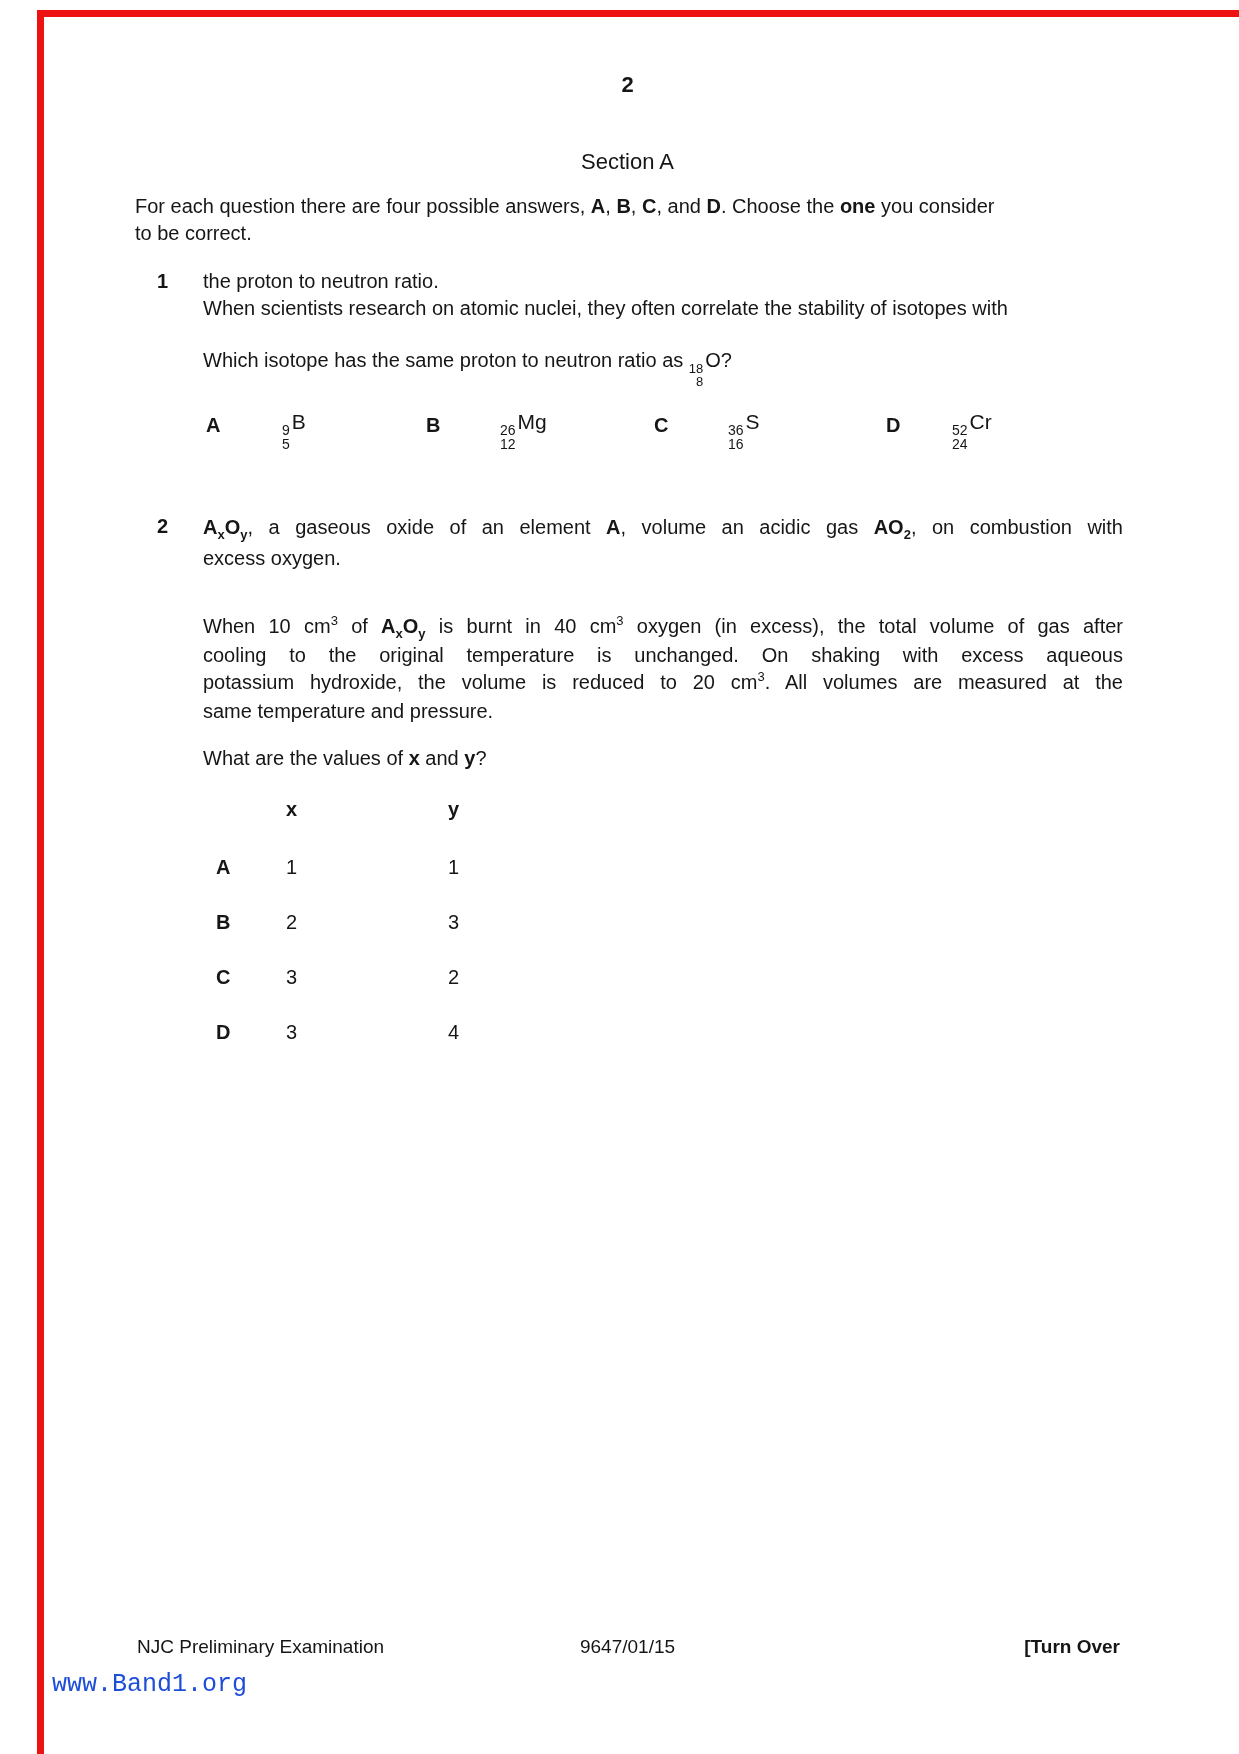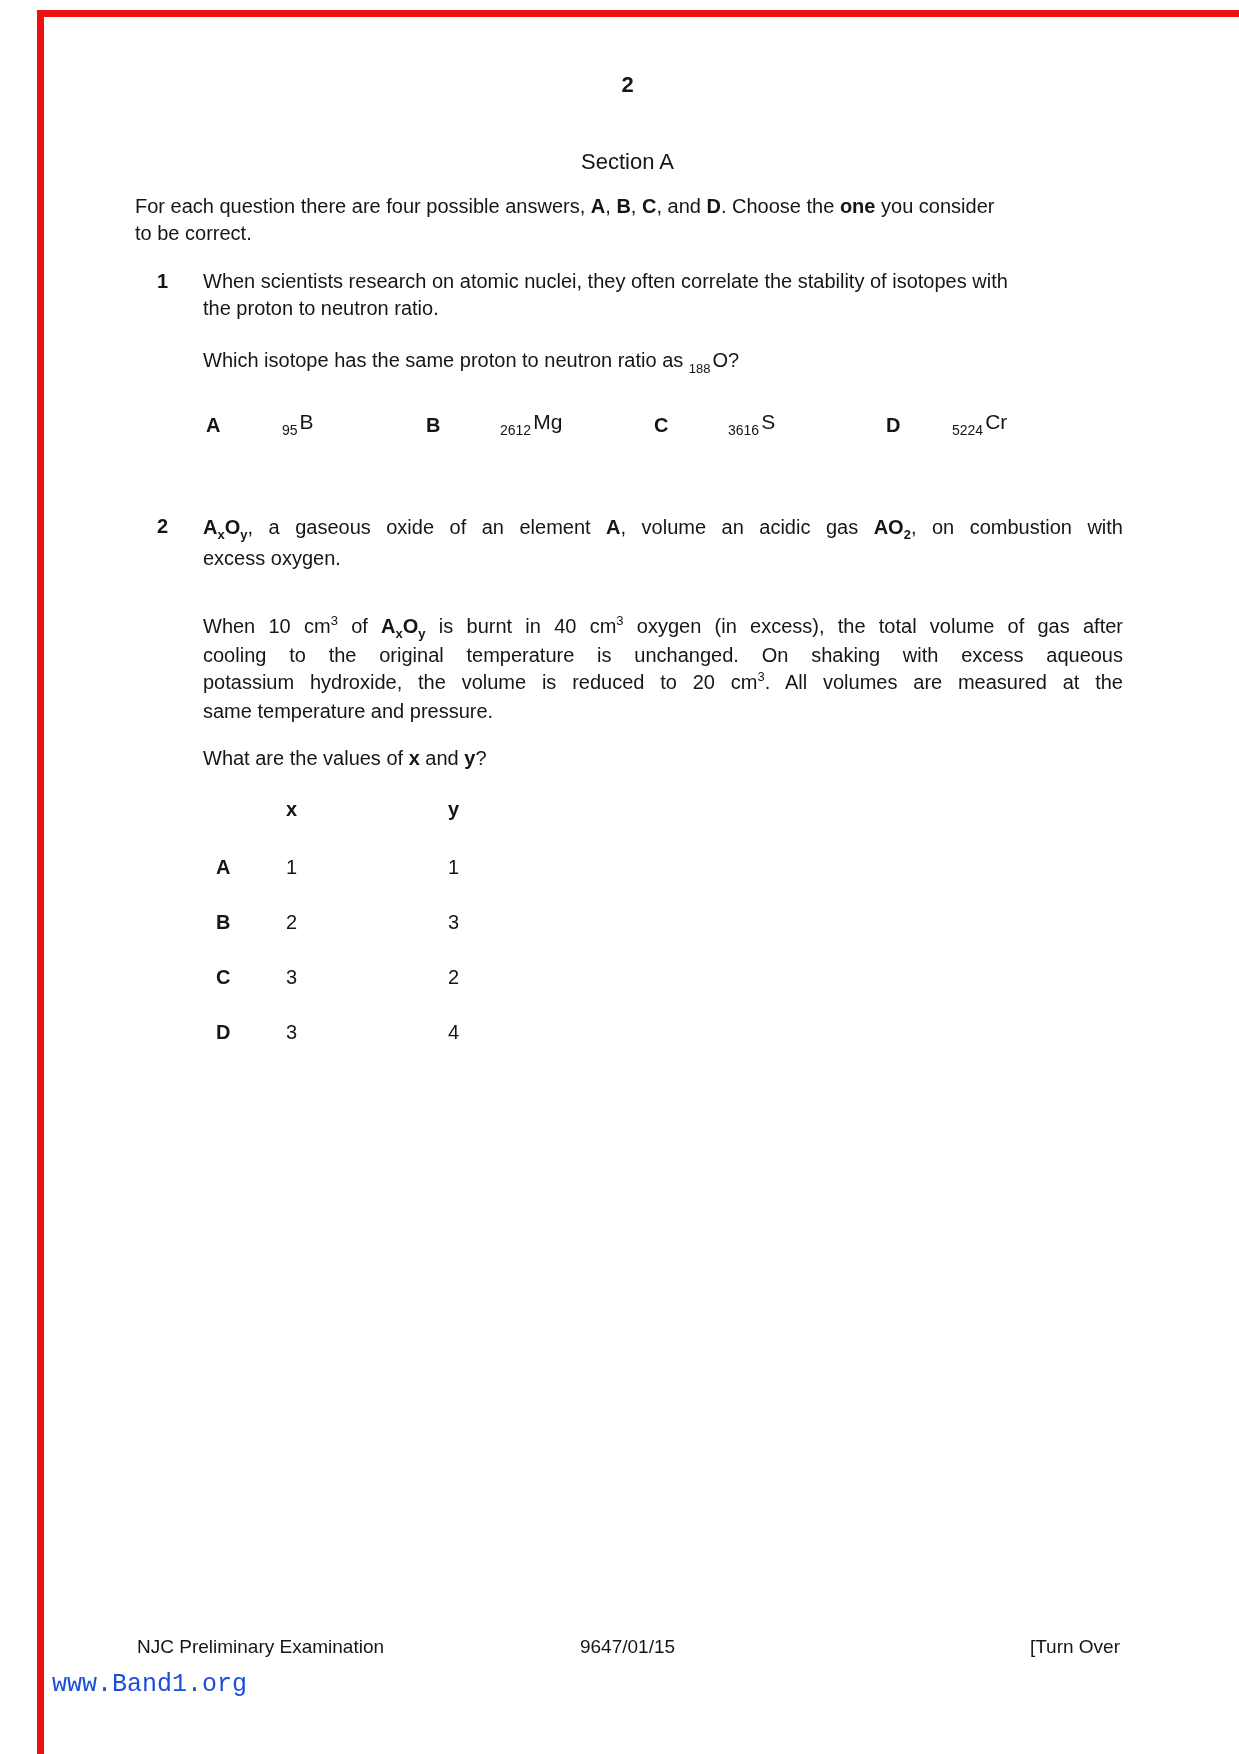--- a/index.html
+++ b/index.html
@@ -20,39 +20,39 @@
   .intro{left:135px;width:990px;top:193px;}
   .qnum{position:absolute;left:157px;font-size:20px;line-height:27px;font-weight:bold;}
   .qbody{left:203px;width:920px;}
   .p1{line-height:28px;}
   .line{white-space:nowrap;}
   .just{white-space:normal;text-align:justify;text-align-last:justify;}
   .b{font-weight:bold;}
   .sup{position:relative;top:-8px;font-size:13px;}
   .bsub{position:relative;top:5px;font-size:13px;font-weight:bold;}
   
-  .nstack{display:inline-flex;flex-direction:row;align-items:flex-end;font-size:13px;line-height:13px;vertical-align:-6px;margin-right:2px;}
+  .nstack{display:inline-flex;flex-direction:column;align-items:flex-end;font-size:13px;line-height:13px;vertical-align:-6px;margin-right:2px;}
   .nsym{font-size:21px;}
   
   .options-row{position:absolute;left:0;top:410px;width:1239px;height:46px;font-size:20px;}
   .opt-letter{position:absolute;top:4px;font-weight:bold;}
   .nuclide{position:absolute;top:0;}
   .nuclide .nstack{line-height:14px;font-size:14px;}
   
   .vtable{position:absolute;left:0;top:0;width:700px;font-size:20px;}
   .tcell{position:absolute;}
   .tletter{left:216px;font-weight:bold;}
   .tcolx{left:286px;}
   .tcoly{left:448px;}
   .thead{font-weight:bold;}
   
   .footer{position:absolute;left:135px;top:1636px;width:985px;height:26px;font-size:19px;}
   .footer-left{position:absolute;left:2px;top:0;}
   .footer-center{position:absolute;left:0;width:100%;text-align:center;top:0;}
-  .footer-right{position:absolute;right:0;top:0;font-weight:normal;}
+  .footer-right{position:absolute;right:0;top:0;font-weight:bold;}
   
   .watermark{position:absolute;left:52px;top:1670px;font-family:"Liberation Mono",monospace;font-size:25px;color:#1d4ed8;}
 </style>
 </head>
 <body>
 
 <div class="page">
 
   <div class="redline-top"></div>
   <div class="redline-left"></div>
@@ -60,22 +60,22 @@
   <div class="page-number">2</div>
   <div class="section-title">Section A</div>
 
   <div class="textblock intro">
     <div class="line"><span>For each question there are four possible answers, </span><span class="b">A</span><span>, </span><span class="b">B</span><span>, </span><span class="b">C</span><span>, and </span><span class="b">D</span><span>. Choose the </span><span class="b">one</span><span> you consider</span></div>
     <div class="line"><span>to be correct.</span></div>
   </div>
 
   <div class="qnum" style="top:268px;">1</div>
   <div class="textblock qbody" style="top:268px;">
+    <div class="line"><span>the proton to neutron ratio.</span></div>
     <div class="line"><span>When scientists research on atomic nuclei, they often correlate the stability of isotopes with</span></div>
-    <div class="line"><span>the proton to neutron ratio.</span></div>
   </div>
   <div class="textblock qbody" style="top:347px;">
     <div class="line"><span>Which isotope has the same proton to neutron ratio as </span><span class="nstack">
           <span>18</span>
           <span>8</span>
         </span><span>O?</span></div>
   </div>
 
   <div class="options-row">
     <span class="opt-letter" style="left:206px;">A</span>

